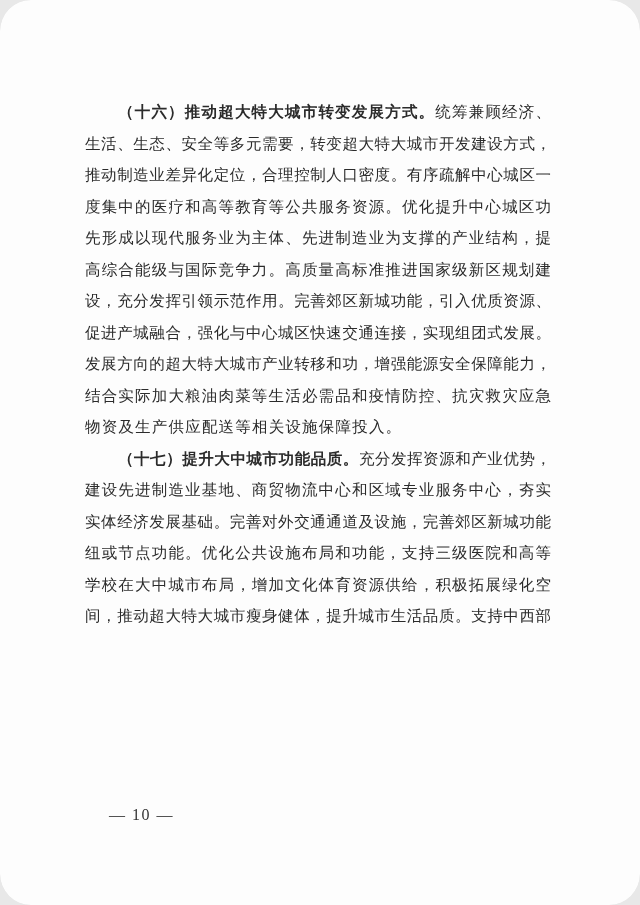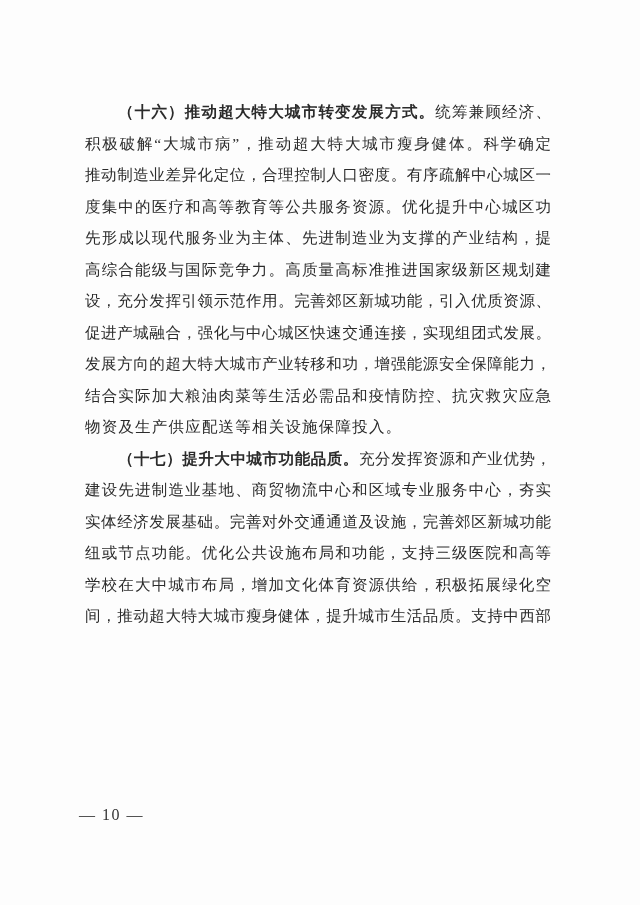--- a/index.html
+++ b/index.html
@@ -1,15 +1,15 @@
 <!DOCTYPE html>
 <html><head>
 <meta charset="utf-8">
 <style>
-  * { margin: 0; padding: 0; box-sizing: border-box; }
+  * { margin: 0; padding: 0; box-sizing: border-box; border-radius: 31px; }
   html, body { width: 640px; height: 905px; }
   body { background: #e8e8e8; font-family: "Liberation Serif", "DejaVu Serif", serif; }
   .page {
     position: relative;
     width: 640px;
     height: 905px;
     background: #fdfdfd;
     color: #2b2b2b;
     overflow: hidden;
   }
@@ -34,36 +34,36 @@
     text-align-last: justify;
   }
   .line.flush {
     letter-spacing: 1.2px;
     text-align: left;
   }
   .line.indent { text-indent: 33px; }
   .bold { font-weight: 700; }
   .page-number {
     position: absolute;
-    left: 79px;
+    left: 109px;
     top: 801px;
     font-size: 16px;
     line-height: 28px;
     letter-spacing: 1.5px;
     color: #333333;
   }
 </style>
 </head>
 <body>
 
 <div class="page">
   <div class="text-block" id="paragraphs-host">
       <div class="paragraph">
         <div class="line justify indent"><span class="bold">（十六）推动超大特大城市转变发展方式。</span>统筹兼顾经济、</div>
-        <div class="line justify">积极破解“大城市病”，推动超大特大城市瘦身健体。科学确定</div>
+        <div class="line justify">生活、生态、安全等多元需要，转变超大特大城市开发建设方式，</div>
         <div class="line justify">推动制造业差异化定位，合理控制人口密度。有序疏解中心城区一</div>
         <div class="line justify">度集中的医疗和高等教育等公共服务资源。优化提升中心城区功</div>
         <div class="line justify">先形成以现代服务业为主体、先进制造业为支撑的产业结构，提</div>
         <div class="line justify">高综合能级与国际竞争力。高质量高标准推进国家级新区规划建</div>
         <div class="line justify">设，充分发挥引领示范作用。完善郊区新城功能，引入优质资源、</div>
         <div class="line justify">促进产城融合，强化与中心城区快速交通连接，实现组团式发展。</div>
         <div class="line justify">发展方向的超大特大城市产业转移和功，增强能源安全保障能力，</div>
         <div class="line justify">结合实际加大粮油肉菜等生活必需品和疫情防控、抗灾救灾应急</div>
         <div class="line flush">物资及生产供应配送等相关设施保障投入。</div>
       </div>

